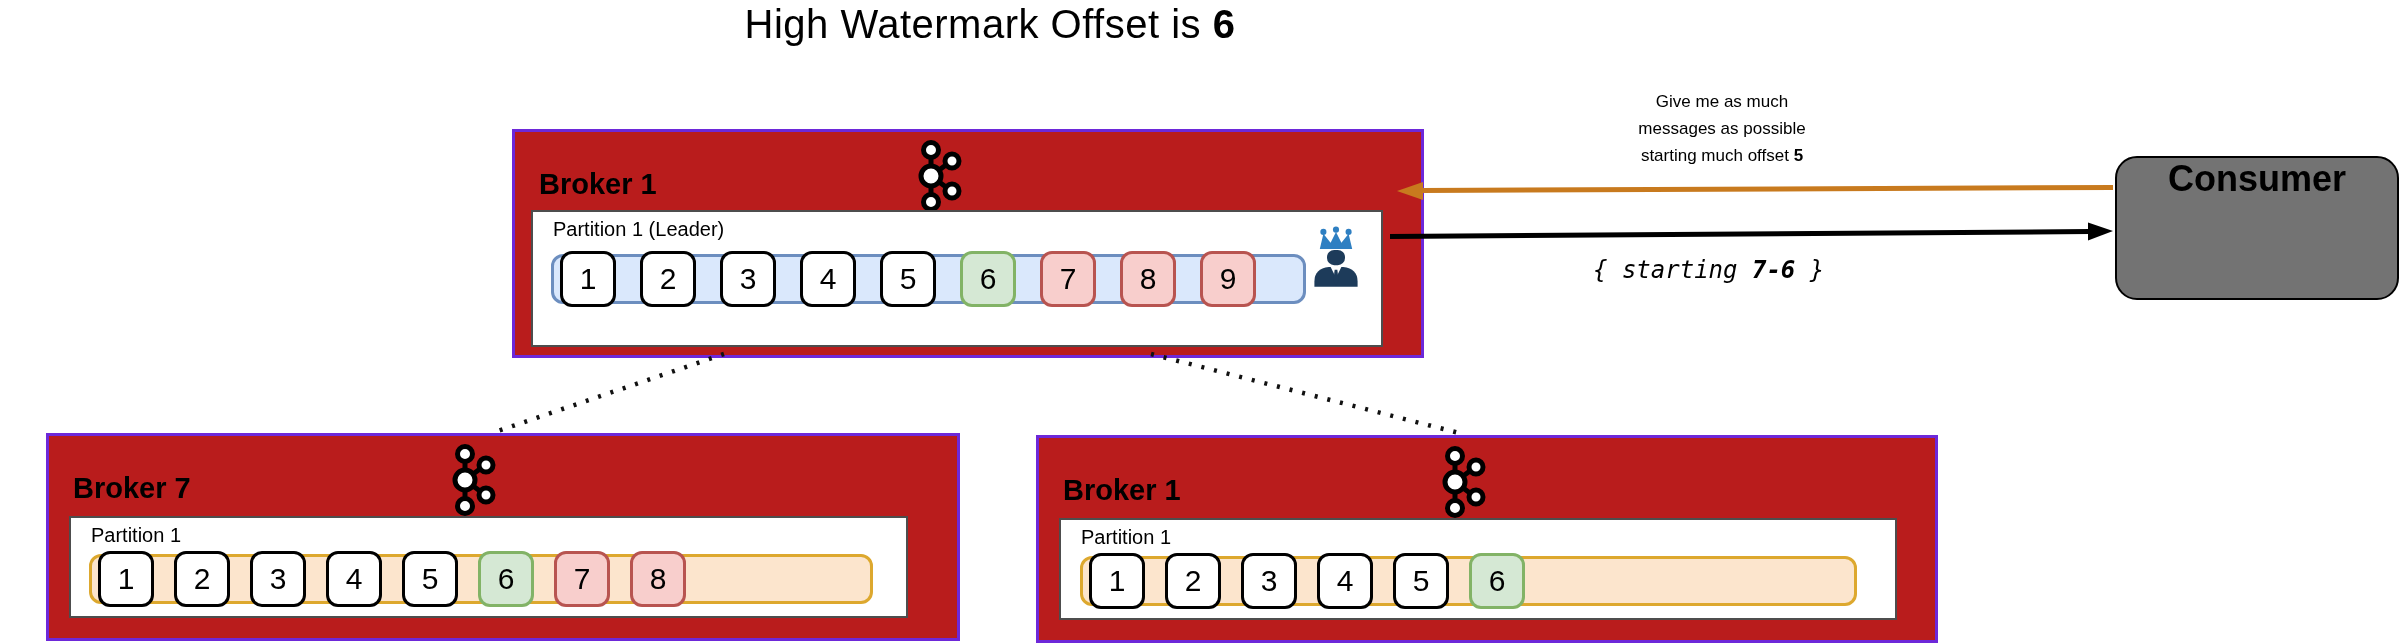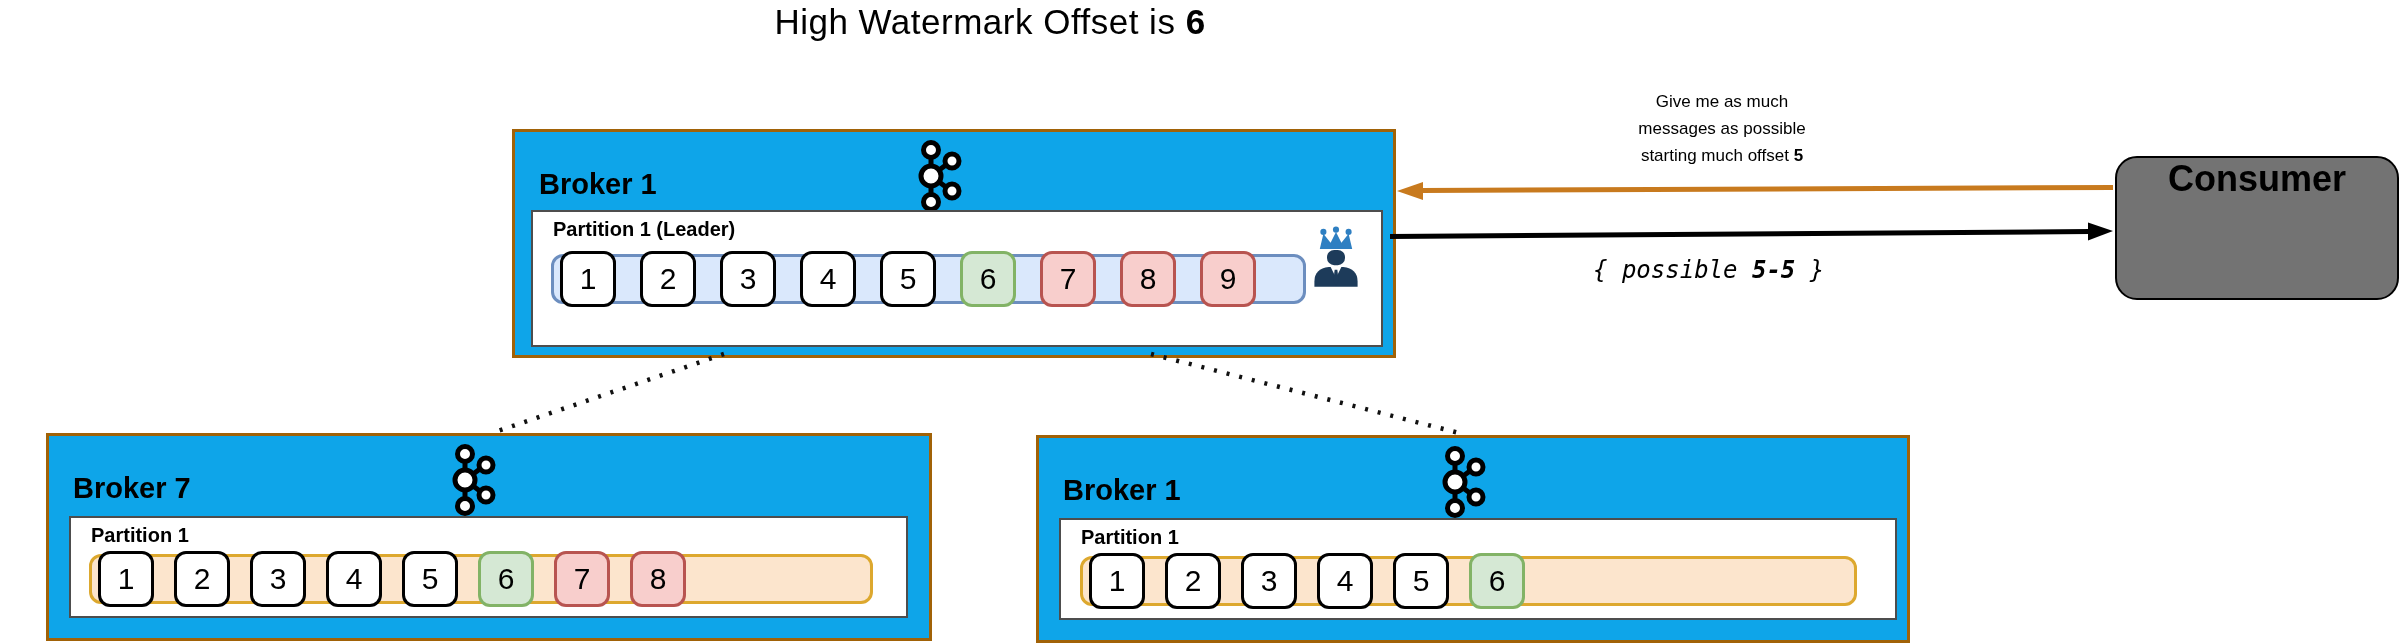--- a/index.html
+++ b/index.html
@@ -2,29 +2,29 @@
 <html><head>
 <meta charset="utf-8">
 <style>
   html,body{margin:0;padding:0;background:#ffffff;}
   body{width:2400px;height:643px;position:relative;overflow:hidden;
        font-family:"Liberation Sans",sans-serif;color:#000;}
 
   .abs{position:absolute;}
 
   
-  .title{left:510px;top:2px;width:960px;text-align:center;font-size:35px;letter-spacing:.5px;}
+  .title{left:510px;top:2px;width:960px;text-align:center;font-size:40px;letter-spacing:.5px;}
 
   
-  .broker{background:#0ea5e9;border:3px solid #a16207;}
+  .broker{background:#b91c1c;border:3px solid #6d28d9;padding-left:28px;}
   .broker-label{position:absolute;left:24px;top:36px;font-size:29px;font-weight:bold;}
   .kafka-logo{position:absolute;left:390px;top:6px;}
 
   .partition{position:absolute;background:#fff;border:2px solid #4d4d4d;}
-  .partition-label{position:absolute;left:20px;top:6px;font-size:20px;font-weight:bold;}
+  .partition-label{position:absolute;left:20px;top:6px;font-size:20px;font-weight:normal;}
 
   .strip{position:absolute;height:50px;border-radius:12px;display:flex;align-items:center;
          padding-left:6px;box-sizing:border-box;}
   .strip.leader{background:#dae8fc;border:3px solid #6c8ebf;gap:24px;}
   .strip.replica{background:#fce5cd;border:3px solid #dda82e;gap:20px;}
 
   .msg{width:56px;height:56px;flex:0 0 56px;background:#fff;border:3px solid #000;border-radius:12px;
        display:flex;align-items:center;justify-content:center;font-size:30px;box-sizing:border-box;}
   .msg.high-watermark{background:#d5e8d4;border-color:#82b366;}
   .msg.pending{background:#f8cecc;border-color:#b85450;}
@@ -144,22 +144,22 @@
 </div>
 
 <div class="abs request-text">
   <span>Give me as much</span><br>
   <span>messages as possible</span><br>
   <span>starting much offset</span>
   <b>5</b>
 </div>
 
 <div class="abs response-text">
-  <span>{ possible</span>
-  <b>5-5</b>
+  <span>{ starting</span>
+  <b>7-6</b>
   <span>}</span>
 </div>
 
 <svg class="overlay" width="2400" height="643" viewBox="0 0 2400 643">
 
   <g>
     <line x1="2113" y1="187.5" x2="1421" y2="190.5" stroke-width="5" stroke="#c87a1e"></line>
     <polygon points="1397,191 1423,182 1423,200" fill="#c87a1e"></polygon>
   </g>
 

